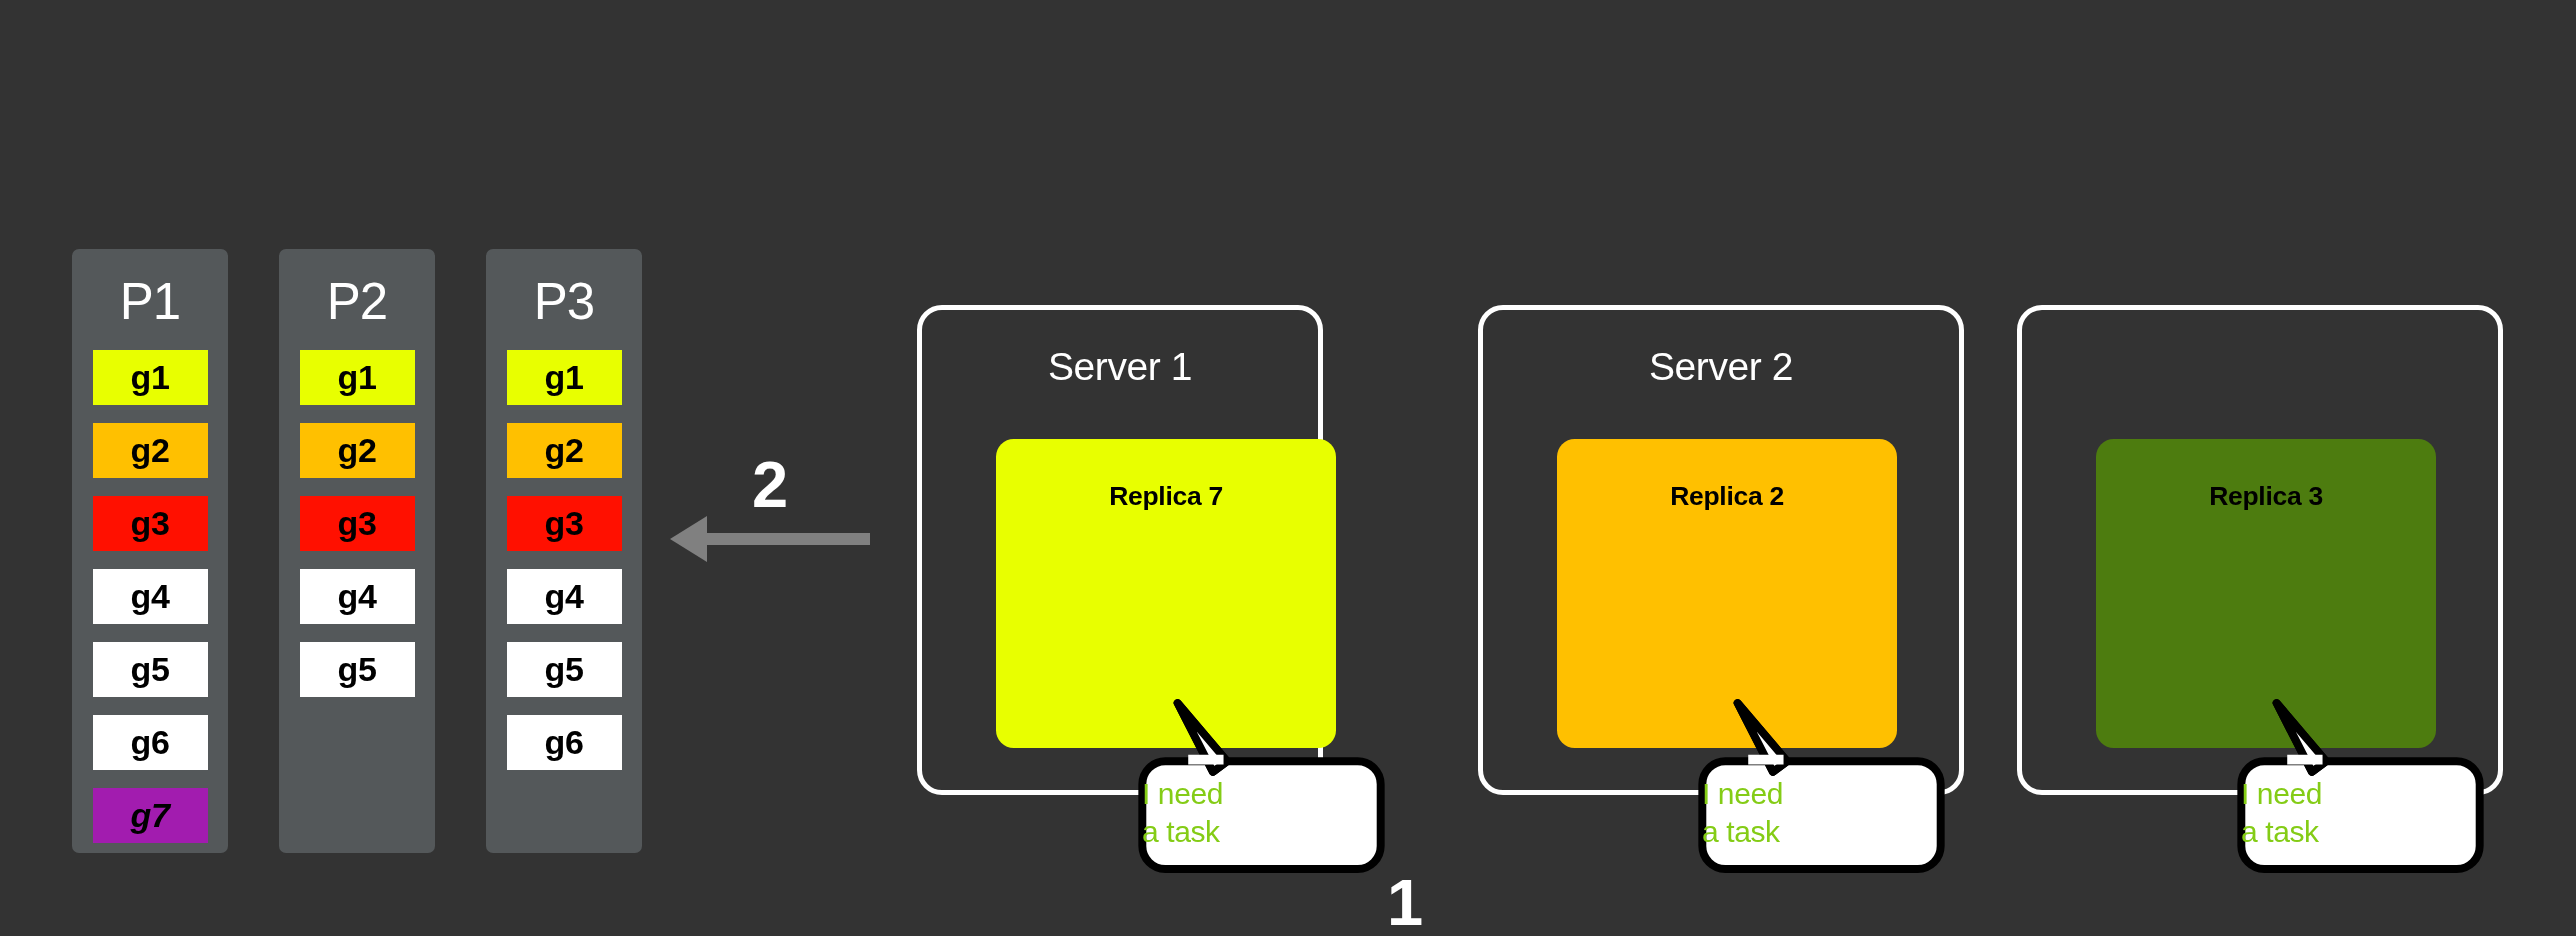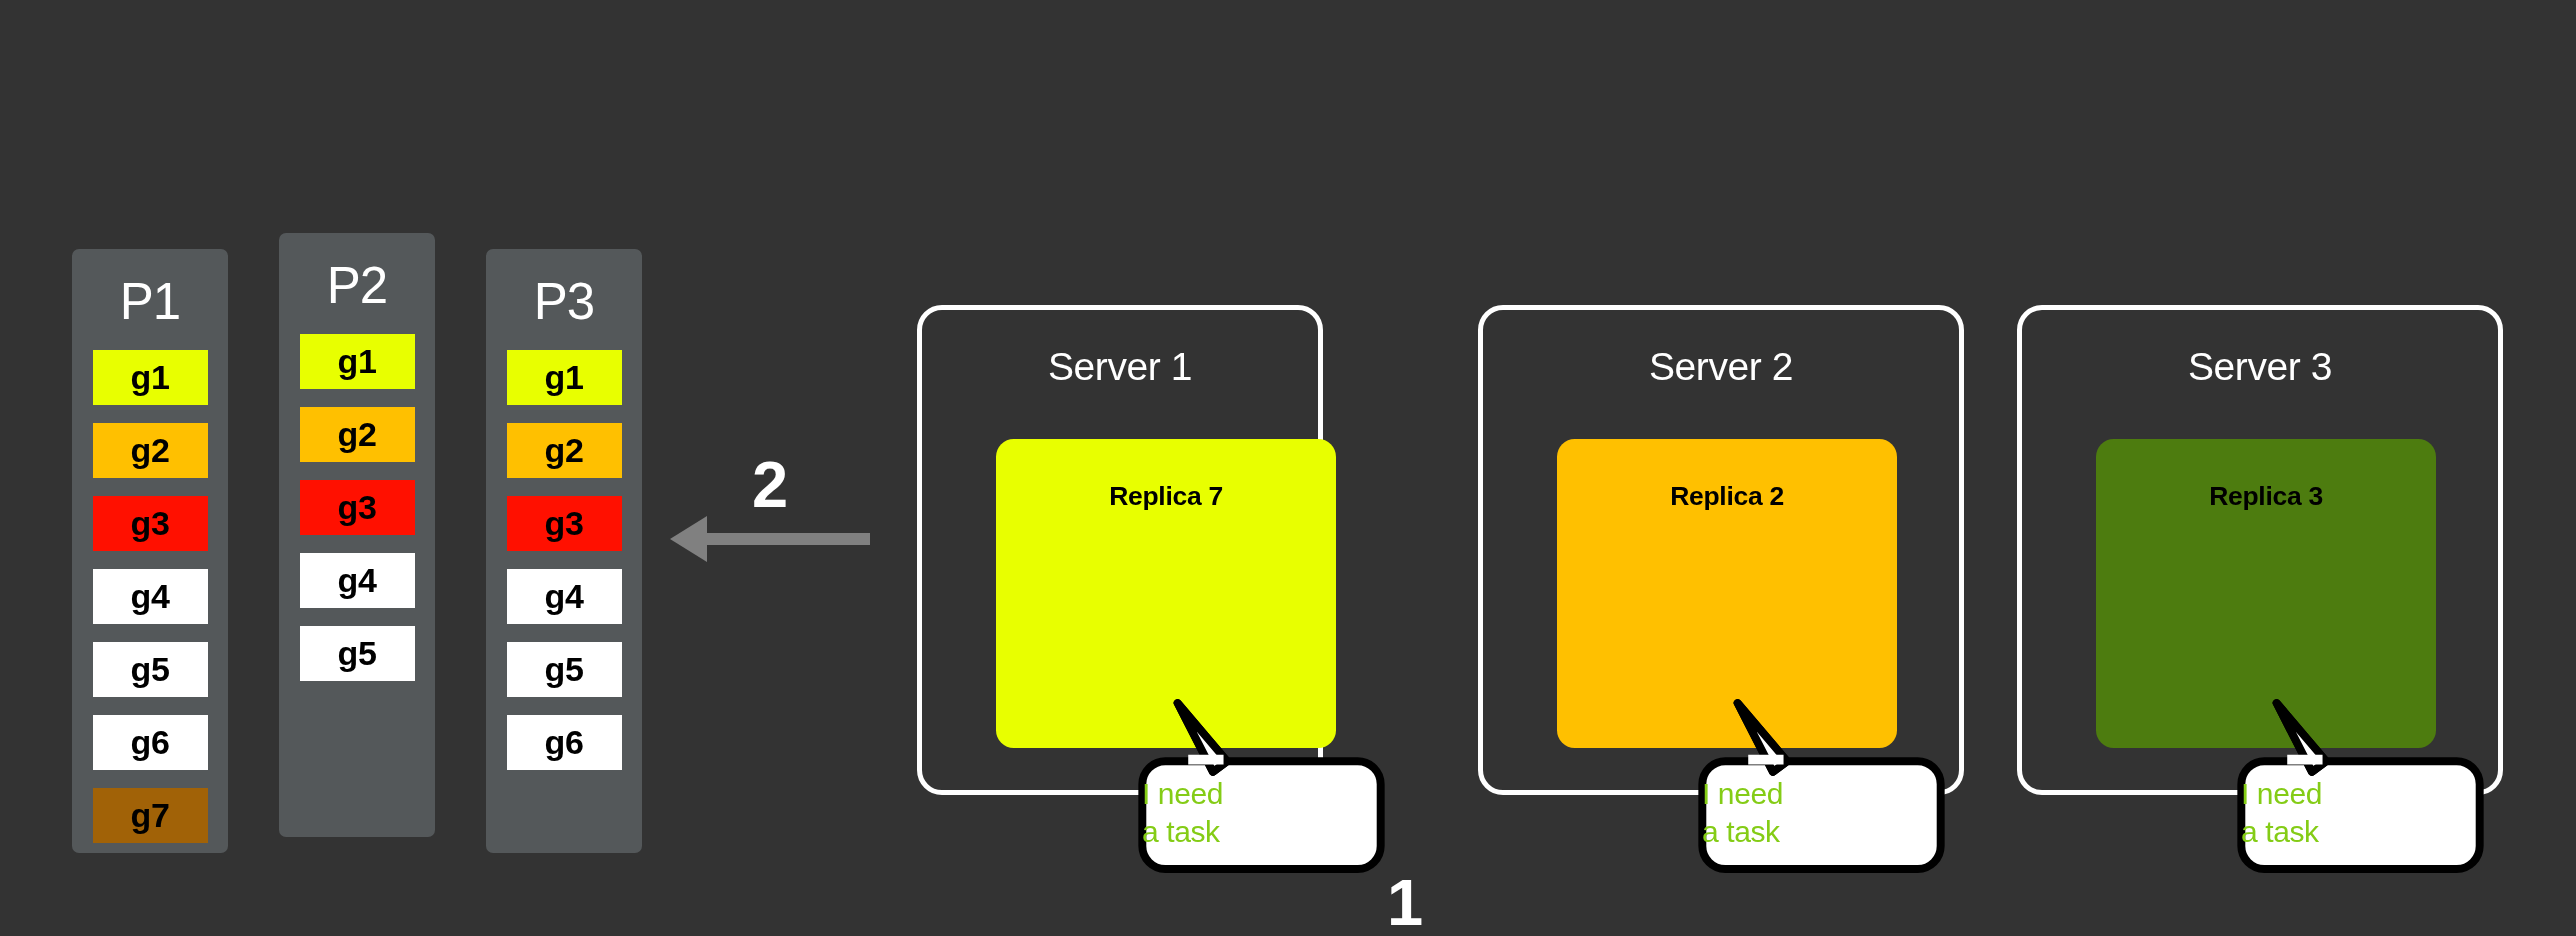--- a/index.html
+++ b/index.html
@@ -156,25 +156,25 @@
 
   <div class="queue" id="queue-0" style="left:72px; top:249px; width:156px; height:604px;">
     <div class="queue-title">P1</div>
     <div class="queue-slots">
       <div class="slot" style="background:#e8ff00;">g1</div>
       <div class="slot" style="background:#ffc000;">g2</div>
       <div class="slot" style="background:#ff1000;">g3</div>
       <div class="slot" style="background:#ffffff;">g4</div>
       <div class="slot" style="background:#ffffff;">g5</div>
       <div class="slot" style="background:#ffffff;">g6</div>
-      <div class="slot" style="background:#a16207;">g7</div>
-    </div>
-  </div>
-
-  <div class="queue" id="queue-1" style="left:279px; top:233px; width:156px; height:604px;">
+      <div class="slot" style="background:#a21caf;font-style:italic;">g7</div>
+    </div>
+  </div>
+
+  <div class="queue" id="queue-1" style="left:279px; top:249px; width:156px; height:604px;">
     <div class="queue-title">P2</div>
     <div class="queue-slots">
       <div class="slot" style="background:#e8ff00;">g1</div>
       <div class="slot" style="background:#ffc000;">g2</div>
       <div class="slot" style="background:#ff1000;">g3</div>
       <div class="slot" style="background:#ffffff;">g4</div>
       <div class="slot" style="background:#ffffff;">g5</div>
     </div>
   </div>
 
@@ -228,21 +228,20 @@
       <path d="M 40 -60 L 96 6 L 80 18 Z" fill="#ffffff" stroke="#000000" stroke-width="9" stroke-linejoin="round"></path>
       <path d="M 52 4 H 92" stroke="#ffffff" stroke-width="11"></path>
     </svg>
     <div class="bubble-text">
       <span>I need</span>
       <span>a task</span>
     </div>
   </div>
 
   <div class="server" style="left:2017px; top:305px; width:486px; height:490px;">
-    <div class="server-title">Server 3</div>
     <div class="replica" style="left:74px; top:129px; width:340px; height:309px; background:#4d7c0f;">
       <div class="replica-label">Replica 3</div>
     </div>
   </div>
 
   <div class="bubble" style="left:2241px; top:756px;">
     <svg width="239" height="113" viewBox="0 0 270 128">
       <path d="M 80 18 L 40 -60 L 96 6 Z
                M 26 6 H 244 A 26 26 0 0 1 270 32 V 102 A 26 26 0 0 1 244 128 H 26 A 26 26 0 0 1 0 102 V 32 A 26 26 0 0 1 26 6 Z" fill="#ffffff" stroke="#000000" stroke-width="9" stroke-linejoin="round"></path>
       <path d="M 40 -60 L 96 6 L 80 18 Z" fill="#ffffff" stroke="#000000" stroke-width="9" stroke-linejoin="round"></path>

